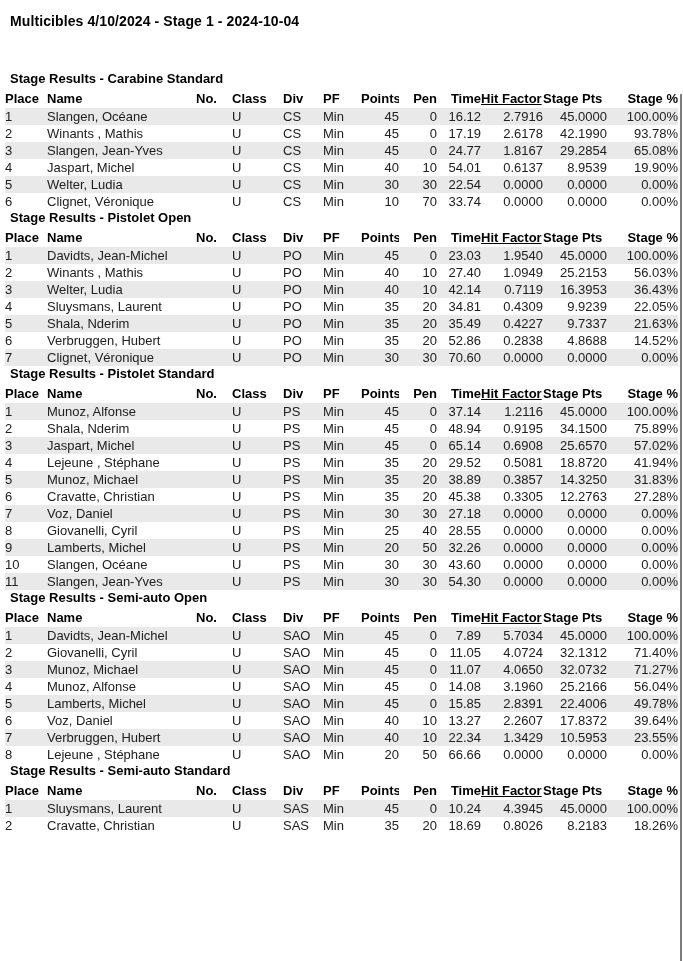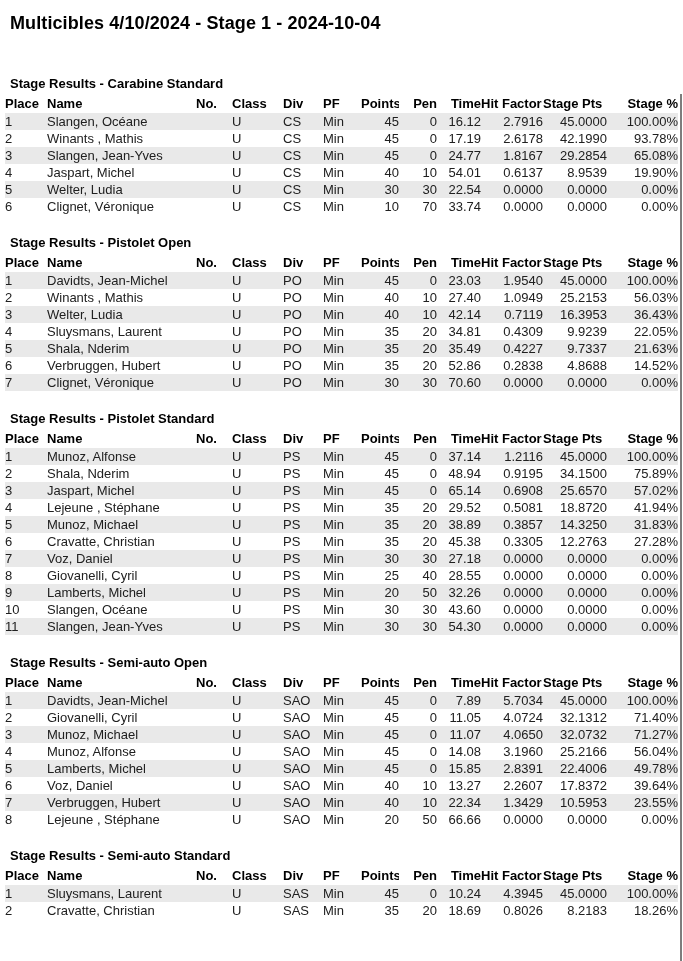--- a/index.html
+++ b/index.html
@@ -7,28 +7,28 @@
   body {
     width: 683px;
     height: 961px;
     background: #ffffff;
     font-family: "Liberation Sans", sans-serif;
     color: #202020;
     position: relative;
     overflow: hidden;
   }
   .page-title {
-    font-size: 18px;
+    font-size: 14px;
     font-weight: bold;
     color: #000;
     padding: 13px 10px 0 10px;
     letter-spacing: 0.1px;
   }
   .sections { padding: 0 5px; }
-  .section { margin-top: 20px; }
+  .section { }
   .section:first-child { margin-top: 42px; }
   .section-title {
     font-size: 13px;
     font-weight: bold;
     color: #000;
     padding-left: 5px;
     margin-bottom: 4px;
   }
   table.results {
     border-collapse: collapse;
@@ -64,21 +64,21 @@
   col.colw-pen        { width: 38px; }
   col.colw-time       { width: 44px; }
   col.colw-hit_factor { width: 62px; }
   col.colw-stage_pts  { width: 64px; }
   col.colw-stage_pct  { width: 71px; }
 
   
   .col-place, .col-name, .col-no, .col-class, .col-div, .col-pf { text-align: left; }
   .col-points, .col-pen, .col-time, .col-hit_factor, .col-stage_pts, .col-stage_pct { text-align: right; }
   th.col-hit_factor, th.col-stage_pts { text-align: left; }
-  th.col-hit_factor { padding-left: 24px; }
+  th.col-hit_factor { padding-left: 24px; text-decoration: underline; }
   th.col-stage_pts  { padding-left: 19px; }
   th.col-place, td.col-place { padding-left: 6px; }
   th.col-stage_pct, td.col-stage_pct { padding-right: 8px; }
 
   .edge-line {
     position: absolute;
     left: 680px;
     top: 94px;
     width: 2px;
     height: 867px;

